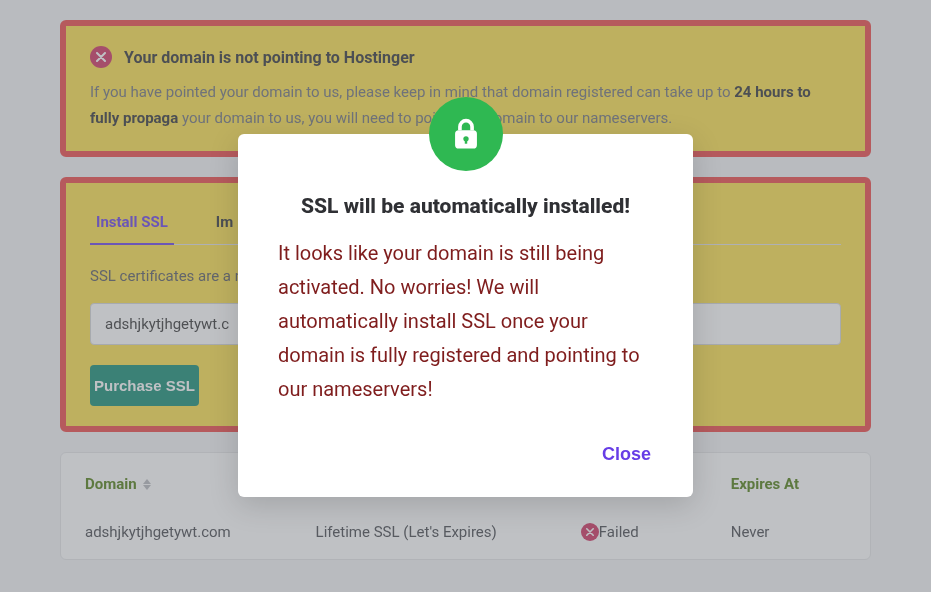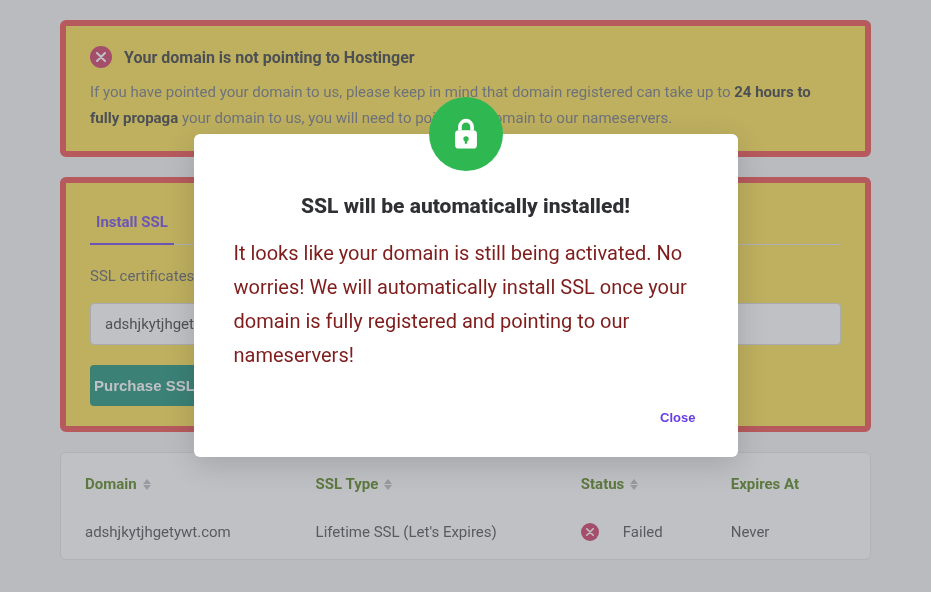--- a/index.html
+++ b/index.html
@@ -129,21 +129,21 @@
     }
     .table-row {
       font-size: 15px;
       color: #44464c;
       padding-top: 8px;
       align-items: center;
     }
     .status-cell {
       display: flex;
       align-items: center;
-      gap: 24px;
+      gap: 0;
     }
     .status-icon-circle {
       width: 18px;
       height: 18px;
       border-radius: 50%;
       background: #cf2e5e;
       display: flex;
       align-items: center;
       justify-content: center;
       flex-shrink: 0;
@@ -154,21 +154,21 @@
       position: absolute;
       inset: 0;
       background: rgba(114, 117, 124, 0.45);
       display: flex;
       align-items: flex-start;
       justify-content: center;
     }
     .modal {
       background: #fff;
       border-radius: 6px;
-      width: 544px;
+      width: 455px;
       margin-top: 134px;
       padding: 34px 40px 26px 40px;
       position: relative;
       box-shadow: 0 8px 30px rgba(0,0,0,0.15);
     }
     .modal-icon {
       position: absolute;
       top: -37px;
       left: 50%;
       transform: translateX(-50%);
@@ -196,21 +196,21 @@
     }
     .modal-actions {
       display: flex;
       justify-content: flex-end;
     }
     .btn-close {
       background: none;
       border: none;
       color: #673de6;
       font-weight: 700;
-      font-size: 13px;
+      font-size: 18px;
       cursor: pointer;
       padding: 6px 2px;
     }
   </style>
 </head>
 <body>
 
 <div class="page">
 
   <div class="card">

